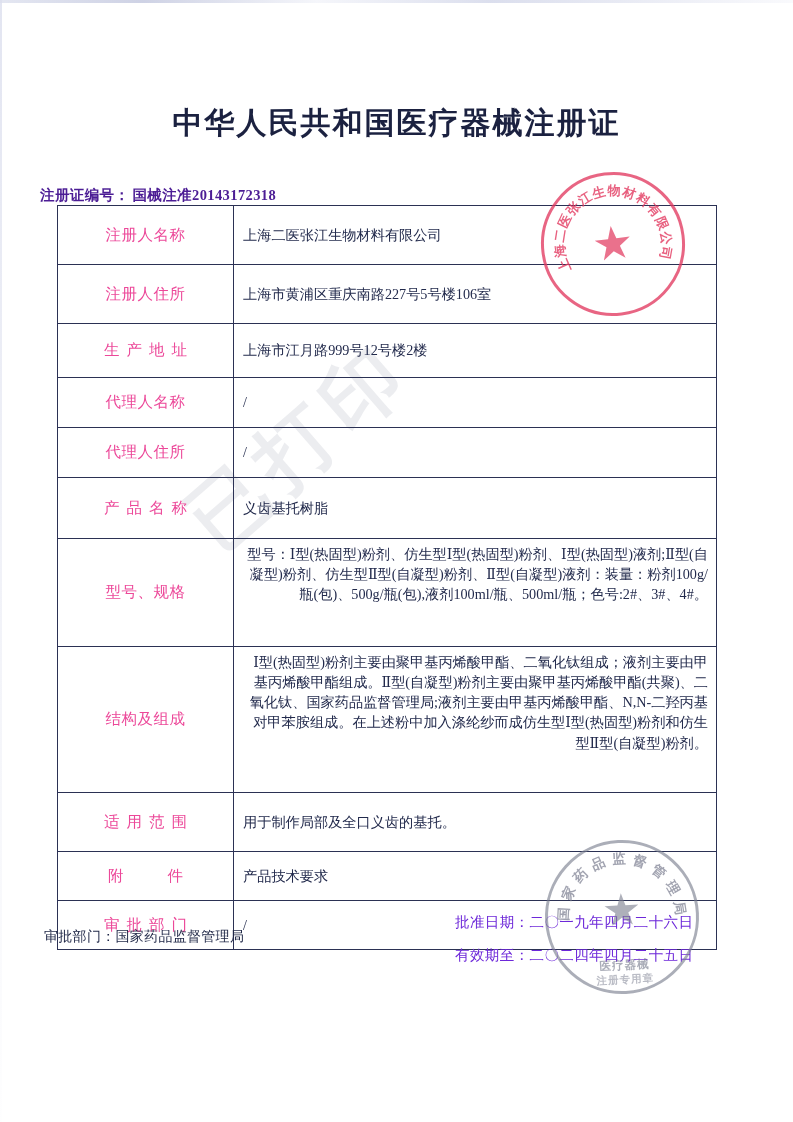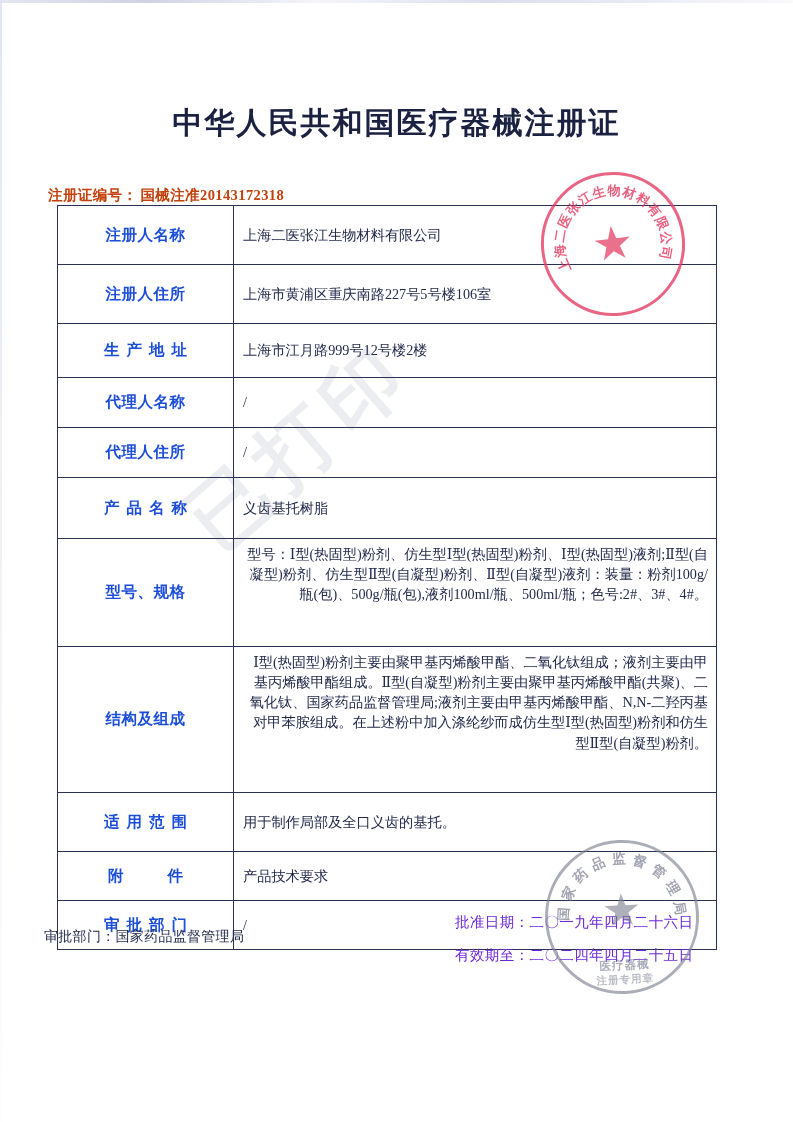--- a/index.html
+++ b/index.html
@@ -71,25 +71,25 @@
     font-weight: 700;
     letter-spacing: 2px;
     color: #1b2140;
     z-index: 3;
   }
 
   
   .cert-no {
     position: absolute;
     top: 186px;
-    left: 48px;
+    left: 40px;
     font-size: 14.5px;
     font-weight: 700;
     letter-spacing: 0.4px;
-    color: #c2410c;
+    color: #4c1d95;
     z-index: 3;
     white-space: nowrap;
   }
   .cert-no .label { margin-right: 3px; }
   .cert-no .value { font-weight: 700; }
 
   
   .cert-table {
     position: absolute;
     left: 57px;
@@ -102,22 +102,22 @@
   .cert-table td {
     border: 1.3px solid #2b3154;
     padding: 0;
     vertical-align: middle;
     background: transparent;
   }
   .cert-table td.lbl {
     width: 163px;
     text-align: center;
     font-size: 15.5px;
-    font-weight: 700;
-    color: #1d4ed8;
+    font-weight: 400;
+    color: #ec4899;
     letter-spacing: 0.5px;
     padding: 0 6px;
   }
   .cert-table td.lbl.spread-4 { letter-spacing: 7px; text-indent: 7px; }
   .cert-table td.lbl.spread-2 { letter-spacing: 44px; text-indent: 44px; }
   .cert-table td.val {
     padding: 5px 8px 5px 9px;
     font-size: 14.2px;
     line-height: 1.45;
     color: #222a4c;

